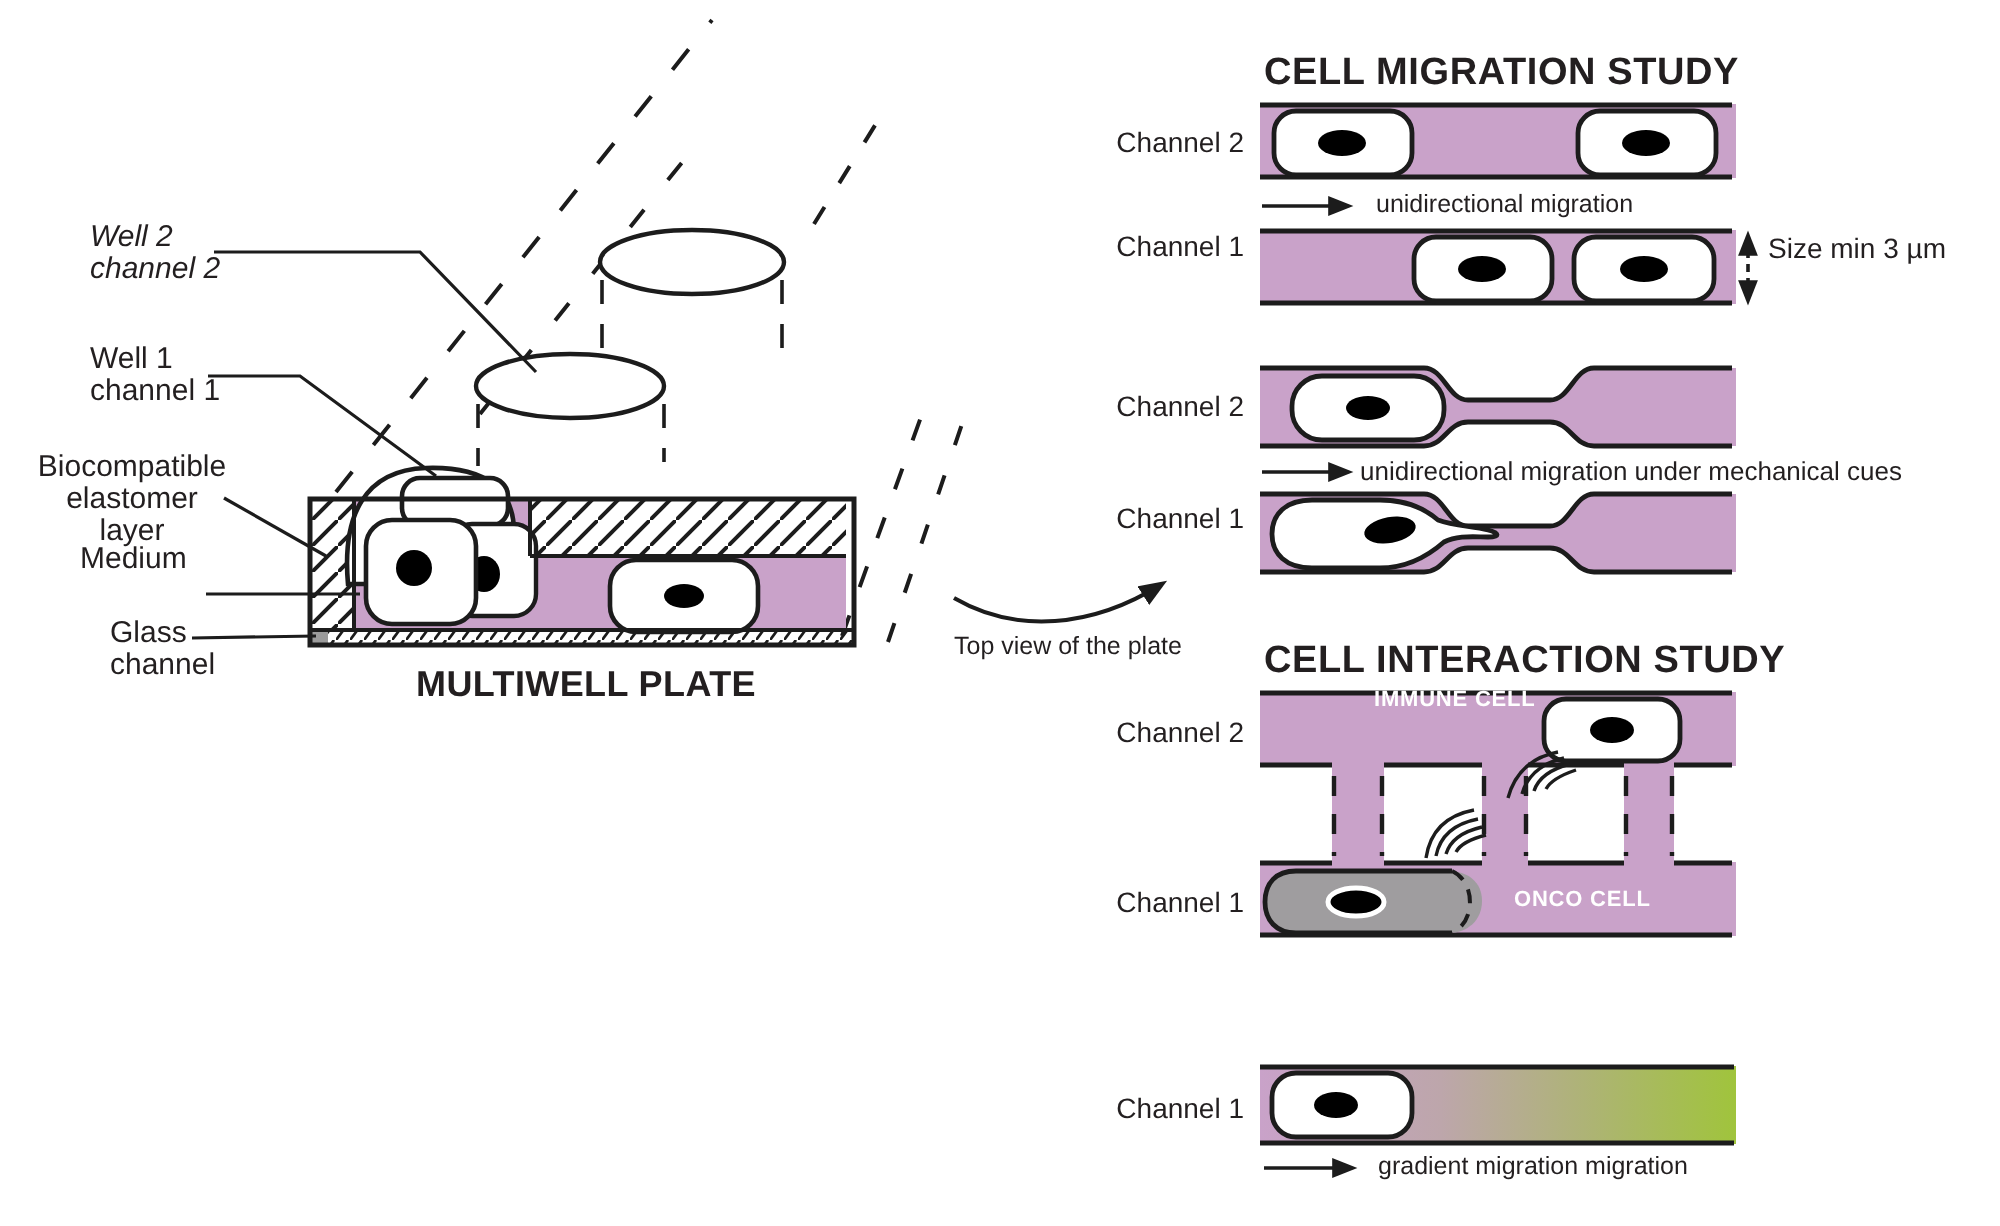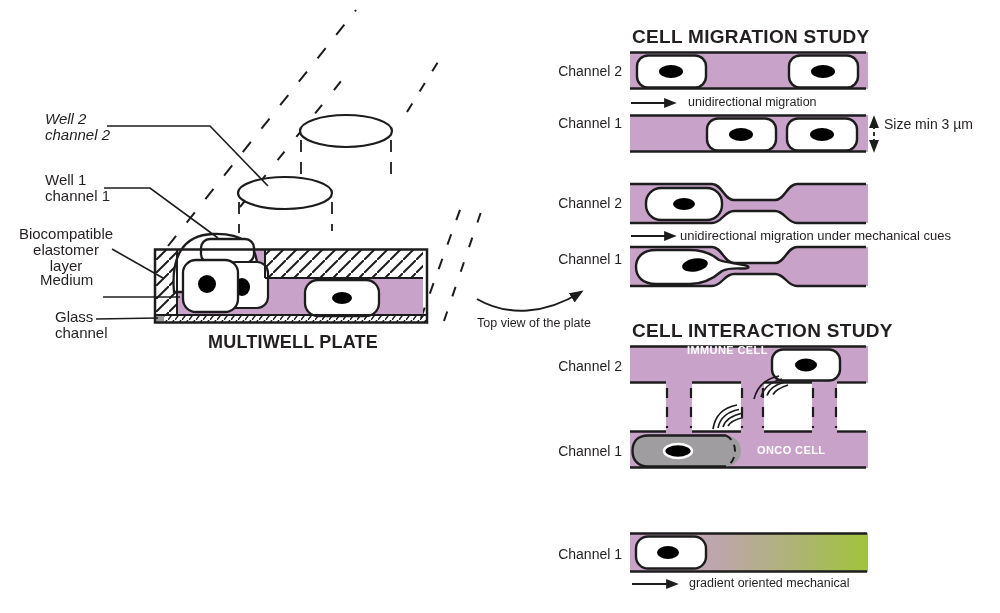--- a/index.html
+++ b/index.html
@@ -218,15 +218,15 @@
   <div class="lbl" style="left:680px;top:228px;font-size:13px;">unidirectional migration under mechanical cues</div>
   <div class="lbl ch-label" style="top:251px;">Channel 1</div>
 
   <div class="lbl heading" style="left:632px;top:320px;">CELL INTERACTION STUDY</div>
   <div class="lbl ch-label" style="top:358px;">Channel 2</div>
   <div class="lbl celltag" style="left:687px;top:344px;">IMMUNE CELL</div>
   <div class="lbl ch-label" style="top:443px;">Channel 1</div>
   <div class="lbl celltag" style="left:757px;top:444px;text-align:right;">ONCO CELL</div>
 
   <div class="lbl ch-label" style="top:546px;">Channel 1</div>
-  <div class="lbl caption" style="left:689px;top:576px;">gradient oriented mechanical</div>
+  <div class="lbl caption" style="left:689px;top:576px;">gradient migration migration</div>
 
 </div>
 
 </body></html>

